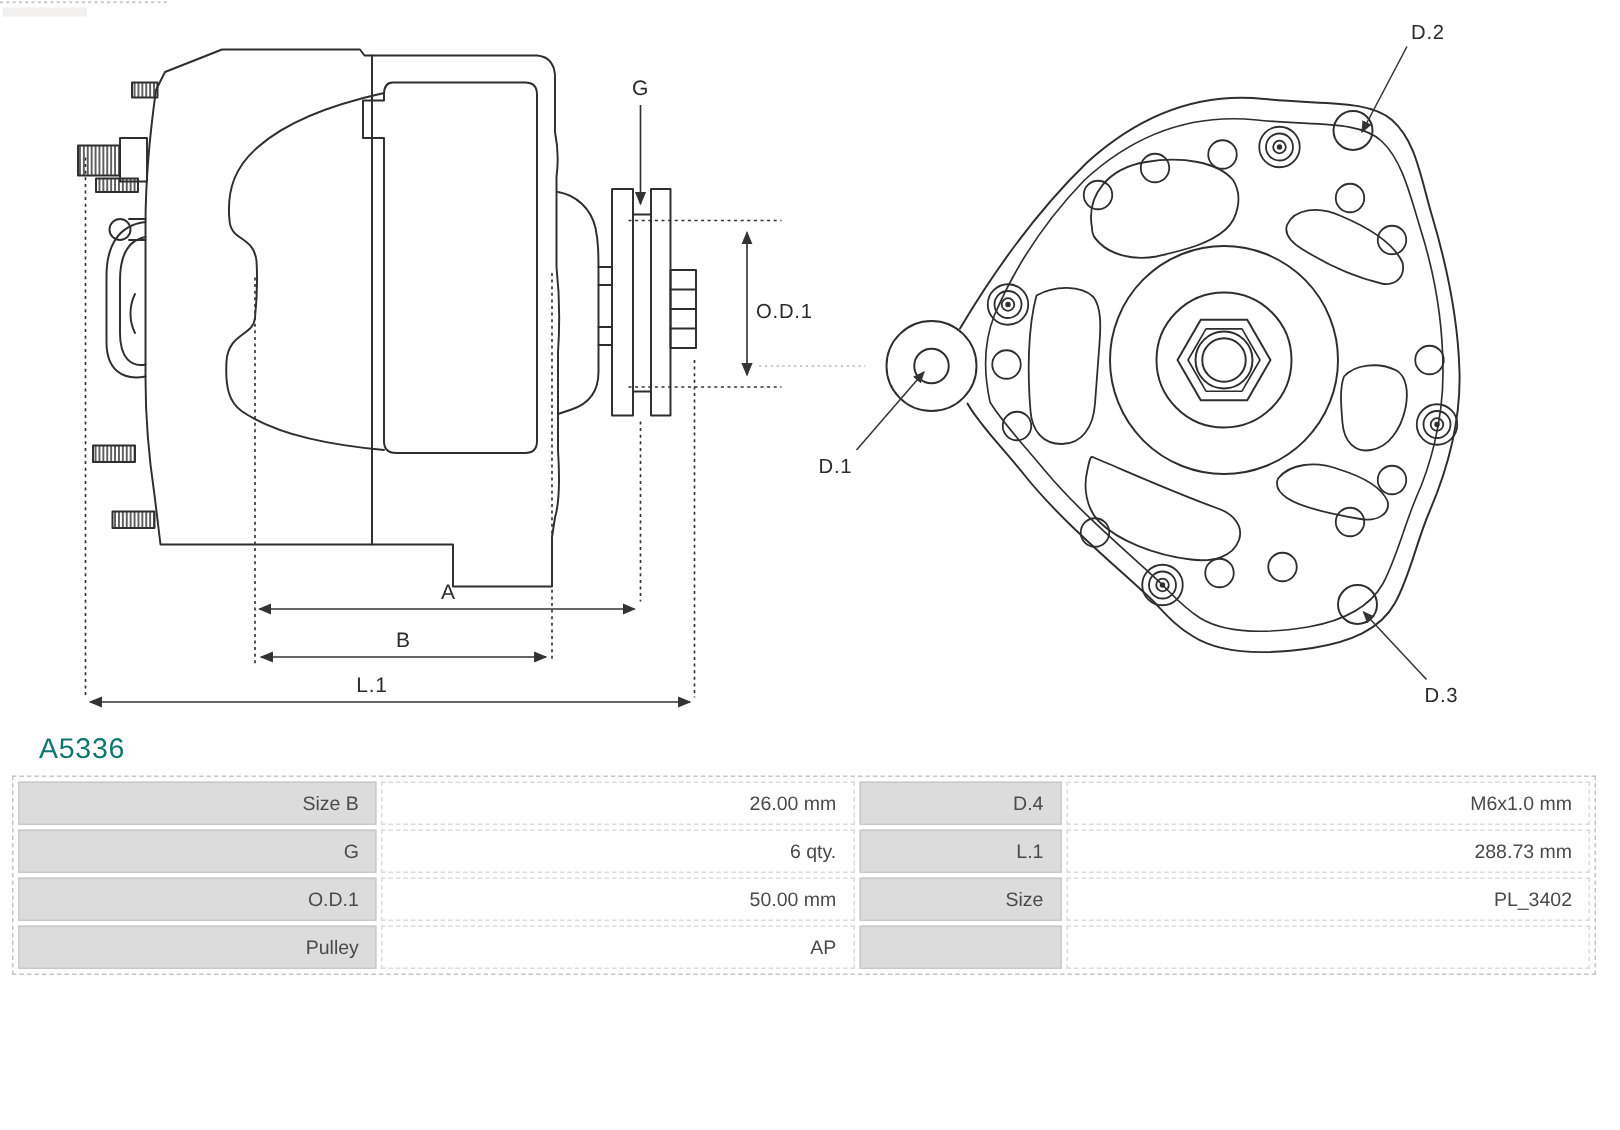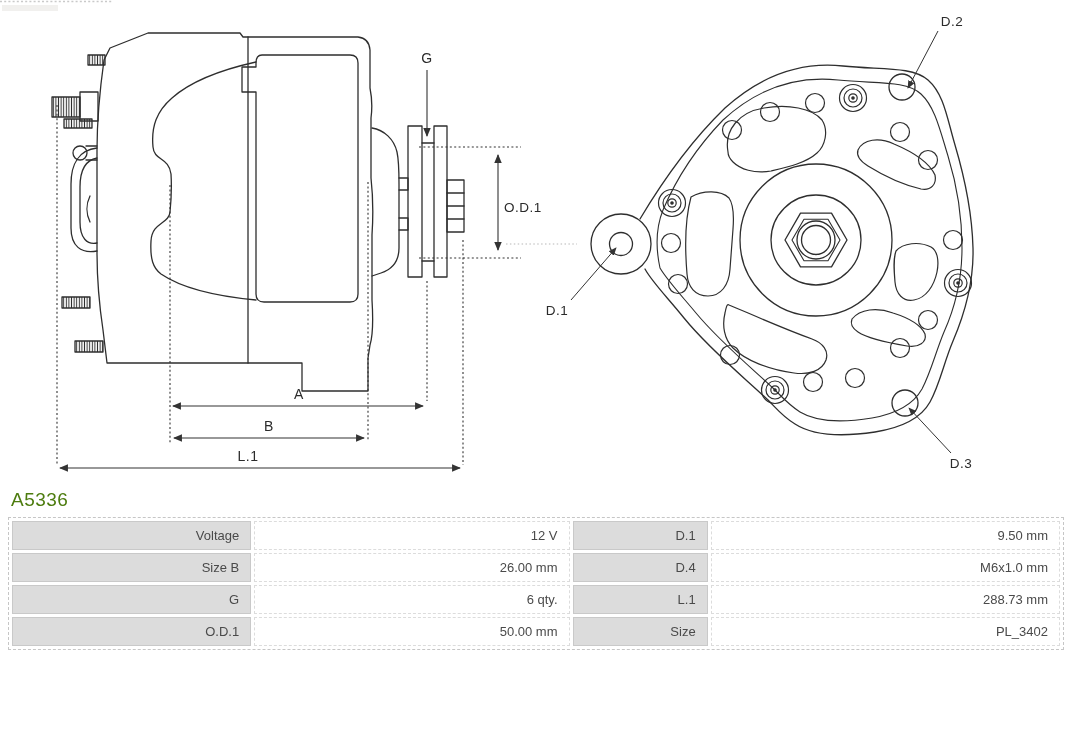--- a/index.html
+++ b/index.html
@@ -1,19 +1,19 @@
 <!DOCTYPE html>
 <html><head>
 <meta charset="utf-8">
 <style>
   html,body{margin:0;padding:0;background:#fff;}
   .page{position:relative;width:1080px;height:753px;background:#ffffff;overflow:hidden;
         font-family:"Liberation Sans",sans-serif;}
-  .part-number{position:absolute;left:11px;top:489px;font-size:19px;font-weight:400;
-        color:#4d7c0f;letter-spacing:.5px;}
+  .part-number{position:absolute;left:26px;top:489px;font-size:19px;font-weight:400;
+        color:#0f766e;letter-spacing:.5px;}
   .spec-table{position:absolute;left:8px;top:517px;width:1056px;
         border-collapse:separate;border-spacing:3px;table-layout:fixed;
         border:1px dashed #c6c6c6;background:#fff;}
   .spec-table td{height:27px;font-size:13px;color:#4a4a4a;text-align:right;
         padding:0 11px 0 0;overflow:hidden;white-space:nowrap;}
   .spec-table td.l{background:#dcdcdc;border:1px solid #c9c9c9;}
   .spec-table td.v{background:#ffffff;border:1px dashed #dcdcdc;}
   svg text{font-family:"Liberation Sans",sans-serif;fill:#2b2b2b;}
   .dimtxt{font-size:14px;letter-spacing:.5px;}
   .lbltxt{font-size:13.5px;letter-spacing:.5px;}
@@ -174,38 +174,38 @@
 
   <table class="spec-table">
     <colgroup>
         <col style="width:239px">
         <col style="width:315px">
         <col style="width:135px">
         <col style="width:349px">
       </colgroup>
     <tbody>
       <tr>
-        <td class="l">Voltage</td>
-        <td class="v">12 V</td>
-        <td class="l">D.1</td>
-        <td class="v">9.50 mm</td>
-      </tr>
-      <tr>
         <td class="l">Size B</td>
         <td class="v">26.00 mm</td>
         <td class="l">D.4</td>
         <td class="v">M6x1.0 mm</td>
       </tr>
       <tr>
         <td class="l">G</td>
         <td class="v">6 qty.</td>
         <td class="l">L.1</td>
         <td class="v">288.73 mm</td>
       </tr>
       <tr>
         <td class="l">O.D.1</td>
         <td class="v">50.00 mm</td>
         <td class="l">Size</td>
         <td class="v">PL_3402</td>
       </tr>
+      <tr>
+        <td class="l">Pulley</td>
+        <td class="v">AP</td>
+        <td class="l"></td>
+        <td class="v"></td>
+      </tr>
     </tbody>
   </table>
 </div>
 
 </body></html>

